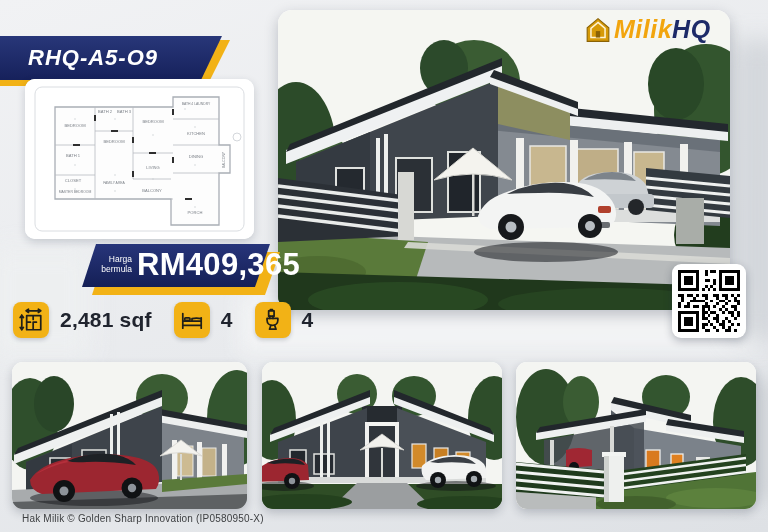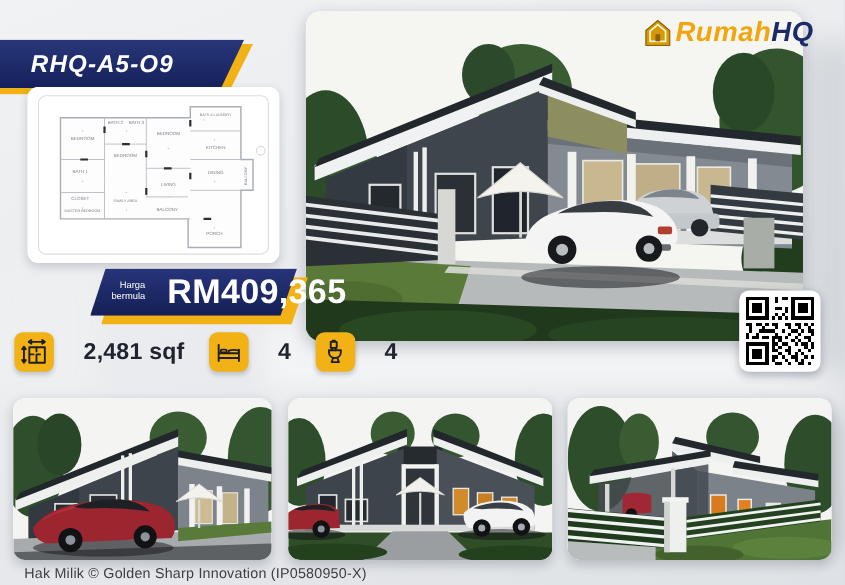--- a/index.html
+++ b/index.html
@@ -49,35 +49,35 @@
   .qr{position:absolute;left:672px;top:264px;width:74px;height:74px;background:#fff;border-radius:9px;
     box-shadow:0 3px 8px rgba(30,40,60,.3);display:flex;align-items:center;justify-content:center;}
 
   
   .price-banner{position:absolute;left:82px;top:244px;width:205px;height:58px;}
   .pb-yellow{position:absolute;left:0;top:0;width:205px;height:56px;background:#f2b216;
     clip-path:polygon(24px 8px,198px 8px,183px 51px,10px 51px);}
   .pb-navy{position:absolute;left:0;top:0;width:205px;height:44px;
     background:linear-gradient(180deg,#27357a 0%,#141f55 100%);
     clip-path:polygon(14px 0,188px 0,173px 43px,0 43px);}
-  .pb-content{position:absolute;left:16px;top:3px;display:flex;align-items:center;gap:20px;color:#fff;}
+  .pb-content{position:absolute;left:16px;top:3px;display:flex;align-items:center;gap:5px;color:#fff;}
   .pb-label{width:34px;text-align:right;font-size:8.5px;line-height:1.15;}
   .pb-label span{display:block;}
   .pb-amount{font-size:31px;font-weight:700;letter-spacing:.3px;}
 
   
   .specs{position:absolute;left:13px;top:302px;display:flex;align-items:center;}
-  .spec{display:flex;align-items:center;gap:27px;text-align:center;}
+  .spec{display:flex;align-items:center;gap:11px;text-align:center;}
   .spec+.spec{margin-left:22px;}
   .spec-icon{width:36px;height:36px;border-radius:8px;background:#f2b216;display:flex;
     align-items:center;justify-content:center;box-shadow:0 2px 4px rgba(30,40,60,.2);}
   .spec-icon svg{stroke:#1f1f1a;fill:none;stroke-width:1.6;stroke-linecap:round;stroke-linejoin:round;}
   .spec-value{font-size:21px;font-weight:700;color:#20242e;letter-spacing:.2px;}
 
-  .footer{position:absolute;left:22px;top:513px;font-size:13px;color:#3c3e40;letter-spacing:.2px;}
+  .footer{position:absolute;left:22px;top:513px;font-size:10px;color:#3c3e40;letter-spacing:.2px;}
 </style>
 </head>
 <body>
 
 <div class="canvas">
 
   <div class="ghost gB"></div>
   <div class="ghost gC"></div>
   <div class="ghost gD"></div>
   <div class="ghost gE"></div>
@@ -147,21 +147,21 @@
         <circle cx="312" cy="216" r="5" fill="#b9bec3"></circle>
     </svg>
   </div>
 
   <div class="brand">
     <svg width="26" height="26" viewBox="0 0 24 24">
       <path d="M12 1.5 L22 10 V22.5 H2 V10 Z" fill="#d69a08" stroke="#8a6205" stroke-width="1"></path>
       <path d="M12 5 L18.5 10.5 V19 H5.5 V10.5 Z" fill="none" stroke="#fff4d6" stroke-width="1.4"></path>
       <rect x="10" y="13" width="4" height="6" fill="#8a6205"></rect>
     </svg>
-    <span class="brand-text brand-rumah">Rumah</span>
+    <span class="brand-text brand-rumah">Milik</span>
     <span class="brand-text brand-hq">HQ</span>
   </div>
 
   <div class="title-banner">
     <div class="tb-yellow"></div>
     <div class="tb-navy"></div>
     <div class="tb-text">RHQ-A5-O9</div>
   </div>
 
   <div class="fp-card">

